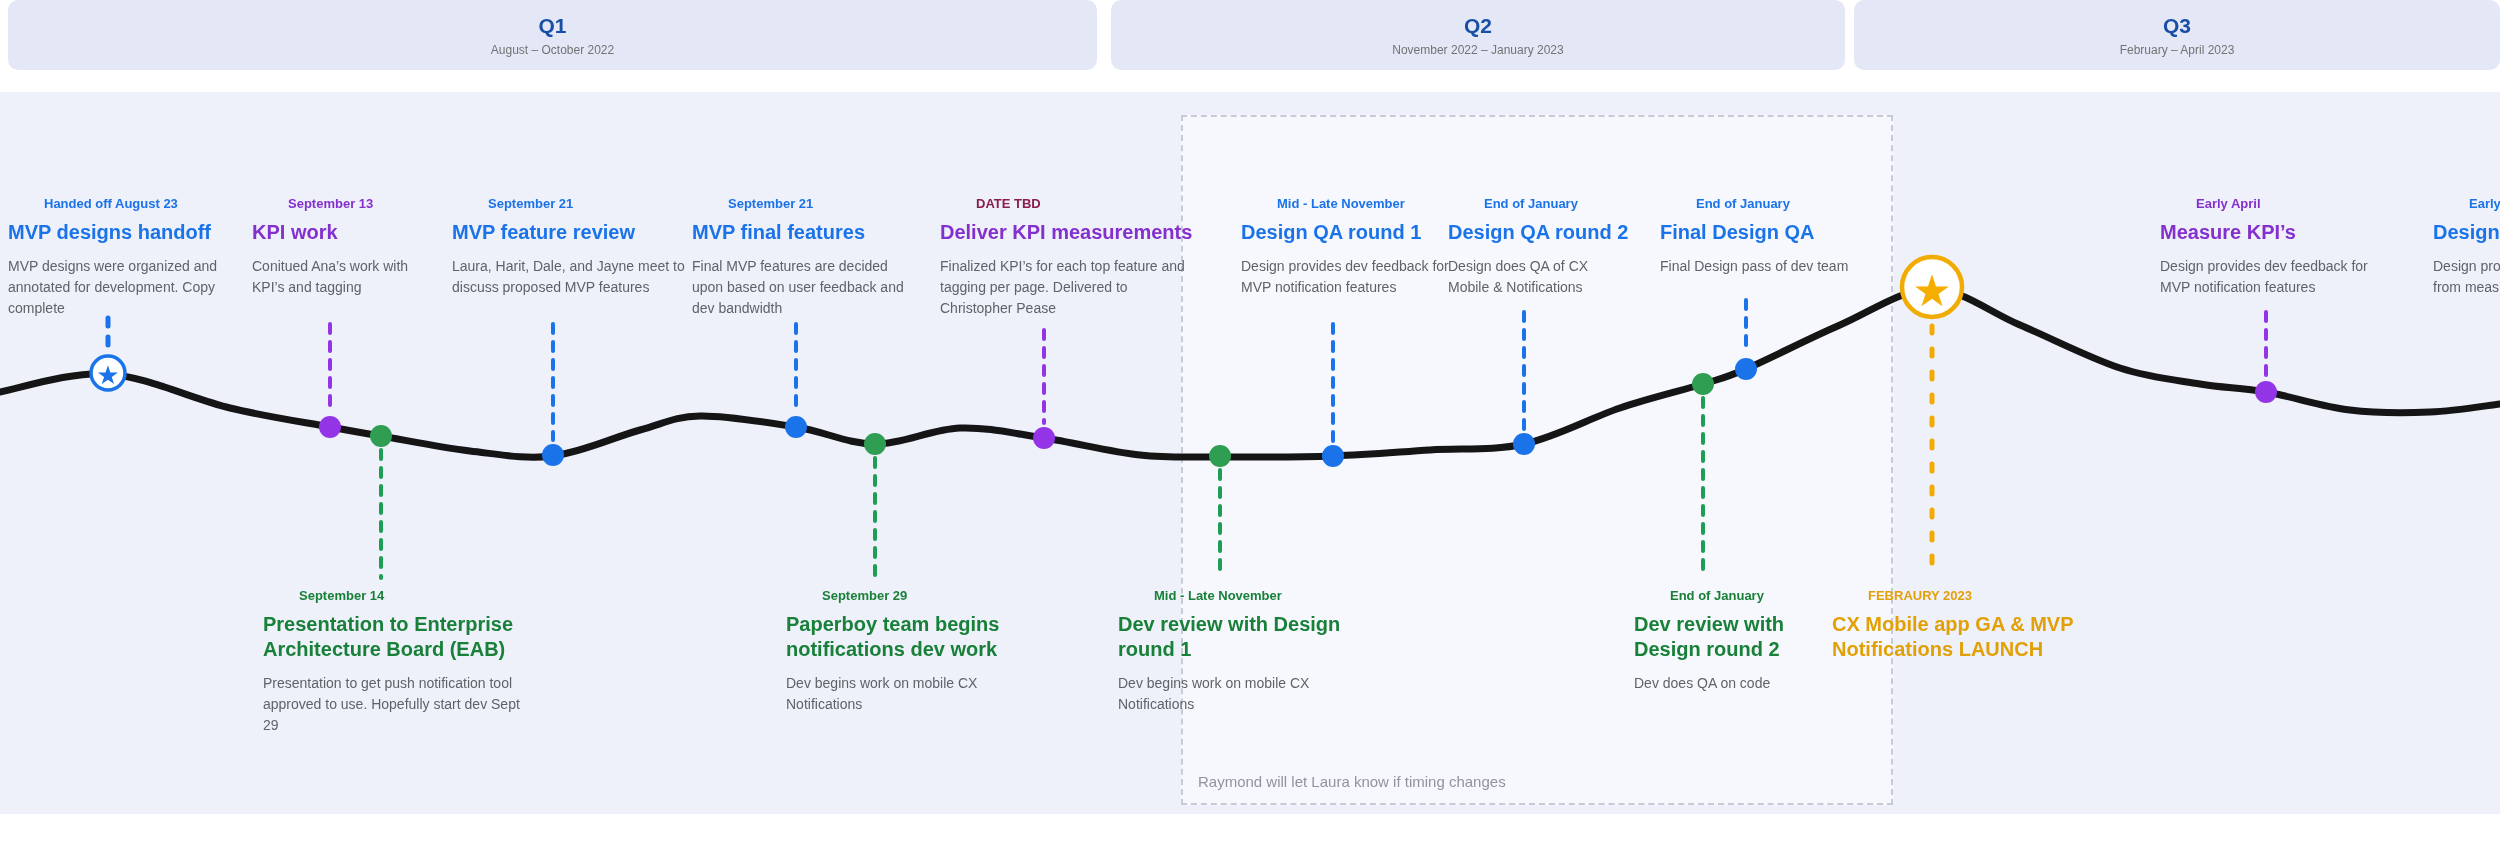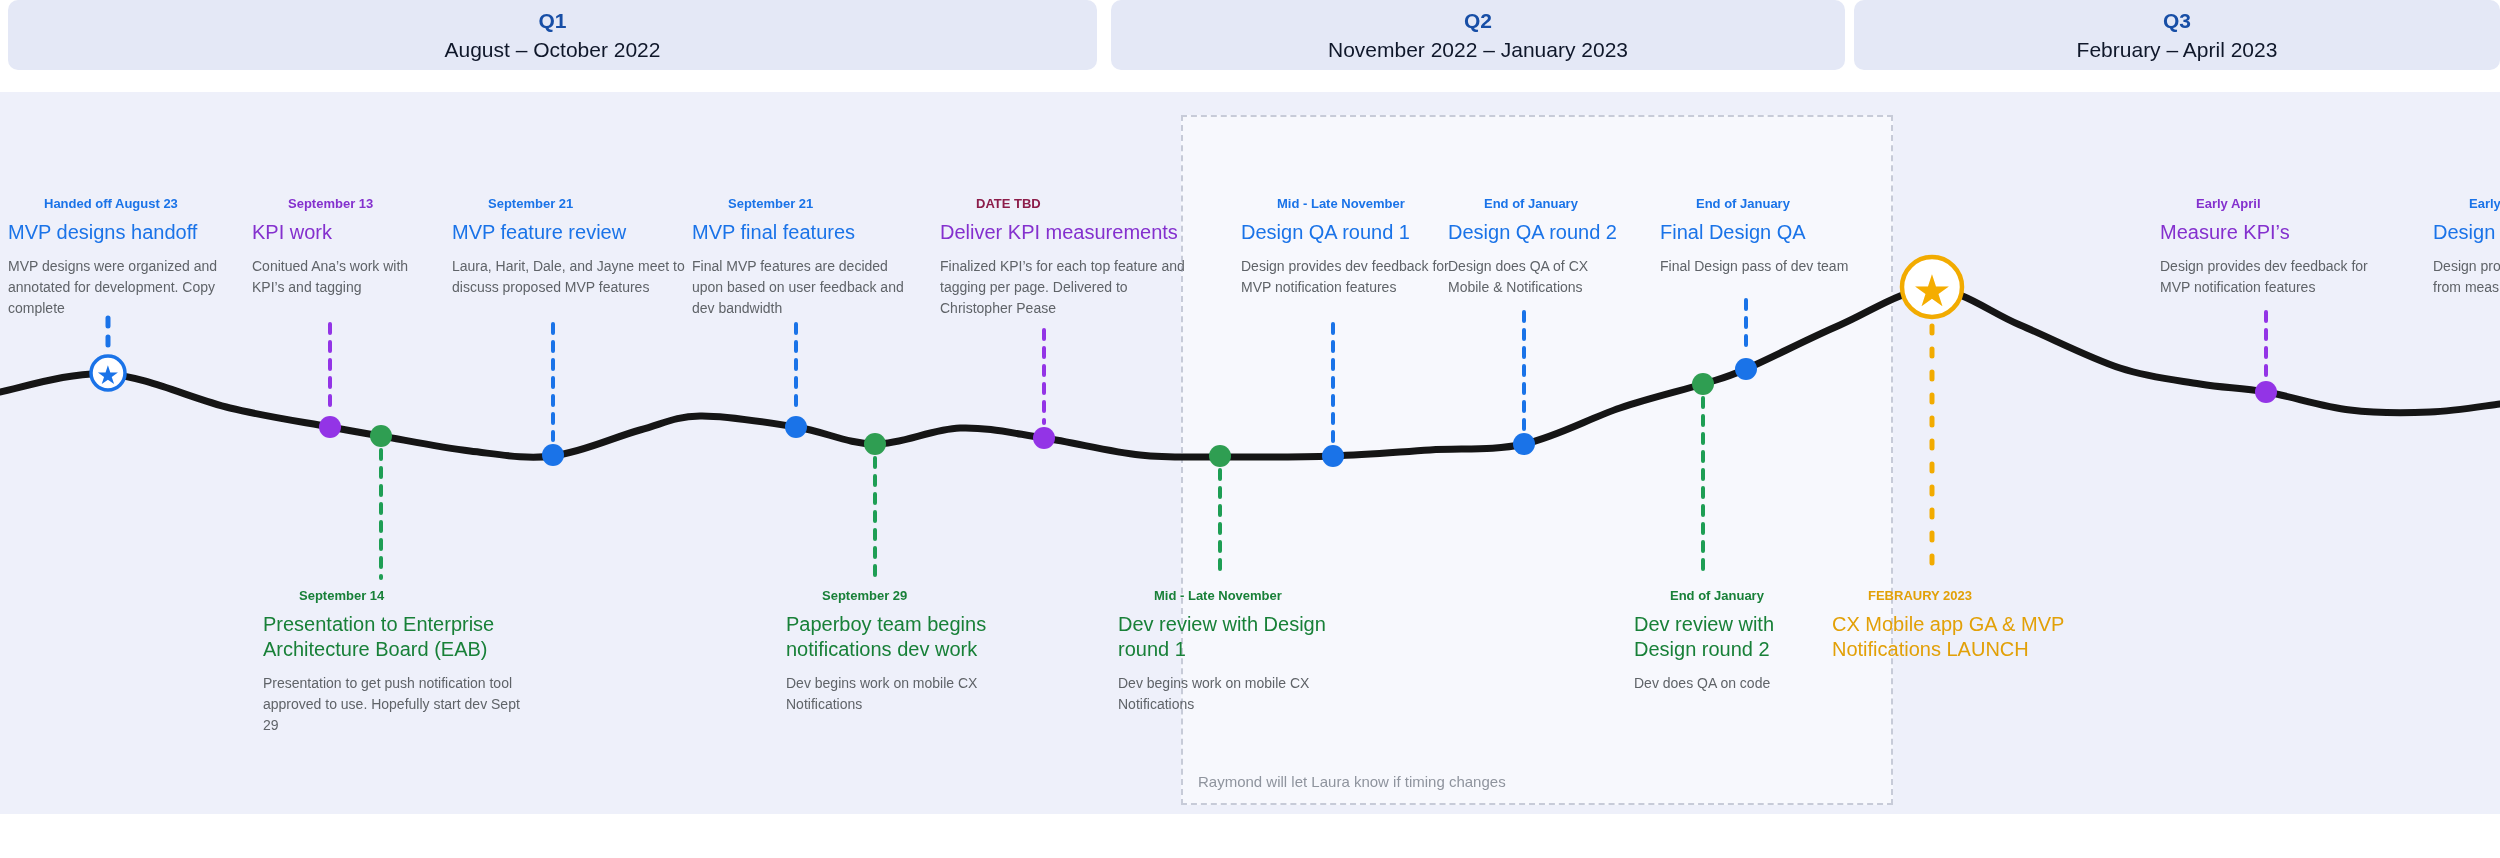--- a/index.html
+++ b/index.html
@@ -7,31 +7,31 @@
          font-family:"Liberation Sans",sans-serif;}
   .content-bg{position:absolute;left:0;top:92px;width:2500px;height:754px;background:#eef0fa;}
 
   
   .quarter{position:absolute;top:0;height:70px;background:#e4e8f6;border-radius:10px;
            display:flex;flex-direction:column;align-items:center;justify-content:center;gap:5px;}
   .q1{left:8px;width:1089px;}
   .q2{left:1111px;width:734px;align-items:center;}
   .q3{left:1854px;width:646px;}
   .q-label{font-size:21px;font-weight:bold;color:#174ea6;}
-  .q-range{font-size:21px;color:#0f172a;}
+  .q-range{font-size:12px;color:#737373;}
 
   
   .dashed-box{position:absolute;left:1181px;top:115px;width:712px;height:690px;
               border:2px dashed #c7cbd8;background:rgba(255,255,255,0.5);box-sizing:border-box;}
   .region-note{position:absolute;left:1198px;top:773px;font-size:15px;color:#8f949e;}
 
   
   .ms{position:absolute;}
   .ms .date{font-size:13px;font-weight:bold;margin-bottom:9px;padding-left:36px;}
-  .ms .title{font-size:20px;font-weight:normal;line-height:1.25;margin-bottom:11px;}
+  .ms .title{font-size:20px;font-weight:bold;line-height:1.25;margin-bottom:11px;}
   .ms .body{font-size:14px;line-height:1.5;color:#5f6368;}
   .ms.top .title{white-space:nowrap;}
   .c-blue .date,.c-blue .title{color:#1a73e8;}
   .c-purple .date,.c-purple .title{color:#8430ce;}
   .c-green .date,.c-green .title{color:#188038;}
   .c-gold .date,.c-gold .title{color:#e2a007;}
   .date-maroon .date{color:#8c1d4a;}
 
   .mt0{left:8px;top:196px;width:222px;}
   .mt1{left:252px;top:196px;width:175px;}

